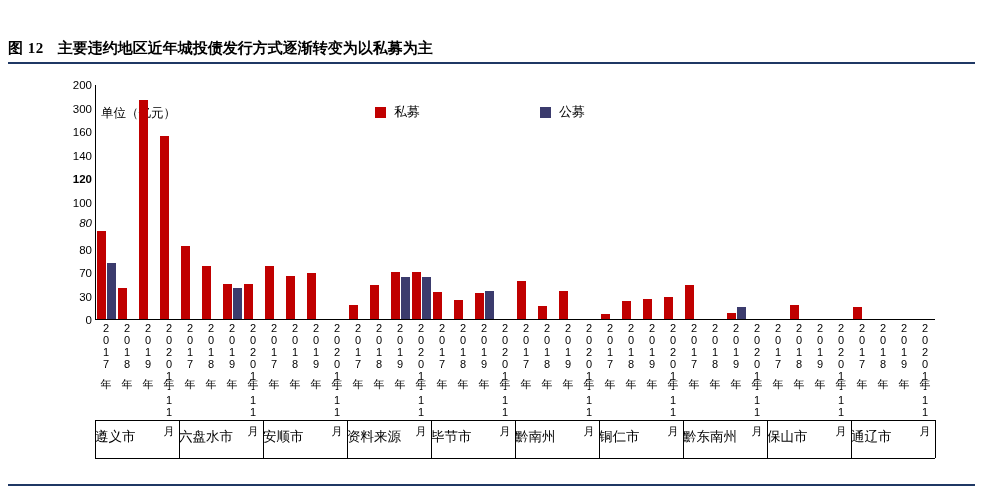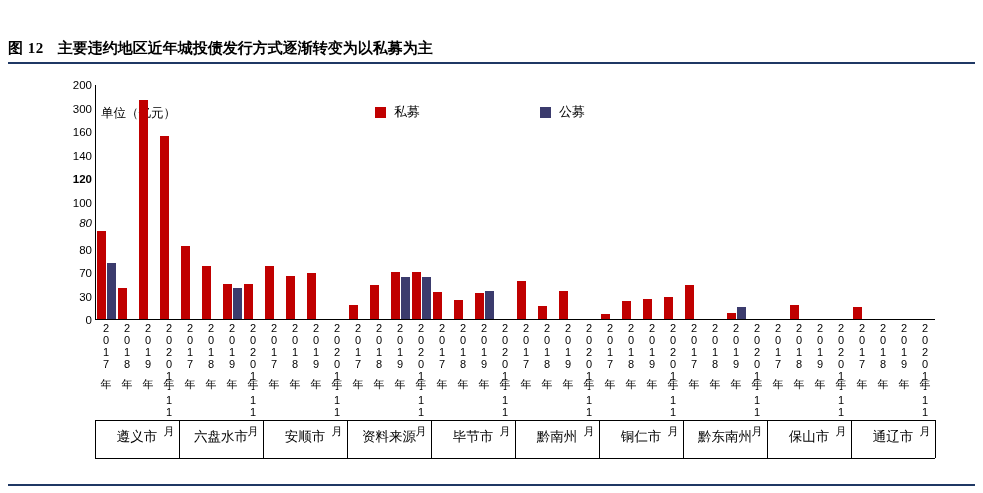--- a/index.html
+++ b/index.html
@@ -74,21 +74,21 @@
   .xlab{
     position:absolute;top:2px;
     font-size:11px;line-height:11.5px;
     writing-mode:vertical-rl;text-orientation:upright;
     white-space:nowrap;letter-spacing:0px;
   }
 
   
   .citybar{position:absolute;left:50px;top:345px;width:840px;height:40px;}
   .city{
-    position:absolute;top:8px;text-align:center;font-size:13.5px;white-space:nowrap;
+    position:absolute;top:8px;text-align:left;font-size:13.5px;white-space:nowrap;
   }
   .citysep{position:absolute;top:0;width:1px;height:38px;background:#000;}
   .cityline-top{position:absolute;left:0;top:0;width:840px;height:1px;background:#000;}
   .cityline-bottom{position:absolute;left:0;top:38px;width:840px;height:1px;background:#000;}
 </style>
 </head>
 <body>
 
 <div class="page">
 

